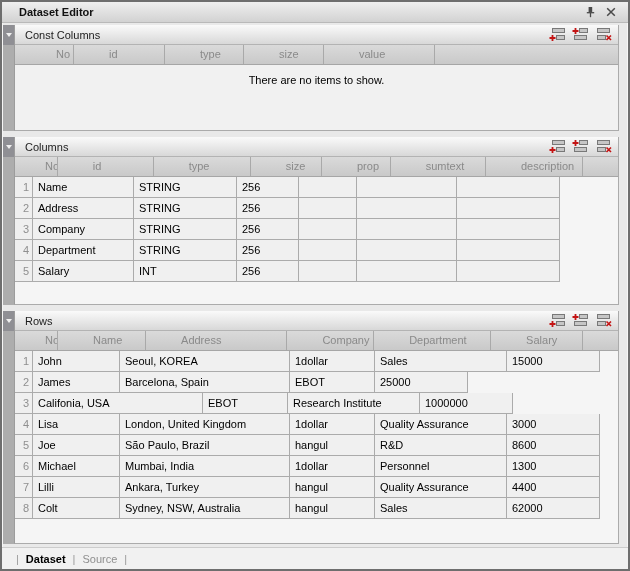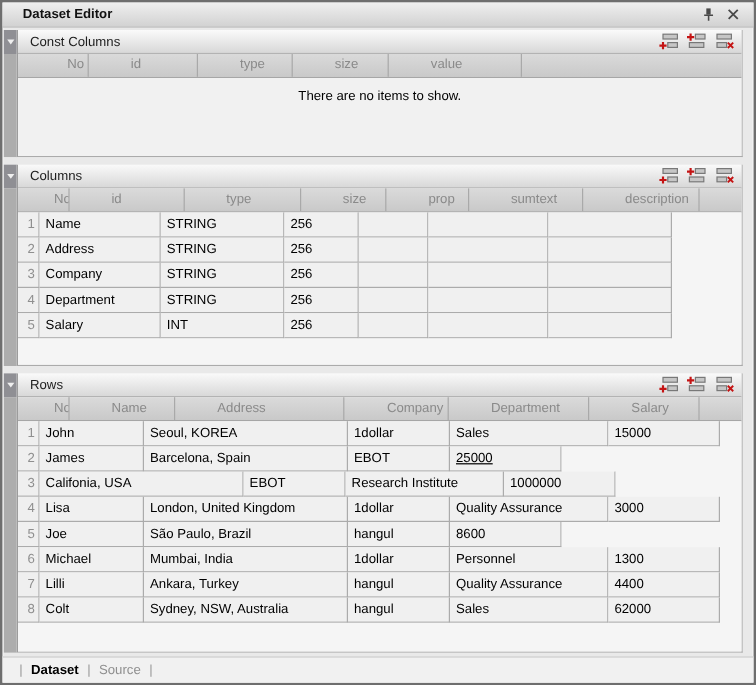--- a/index.html
+++ b/index.html
@@ -285,21 +285,21 @@
               <div class="cell" style="width: 85px;">1dollar</div>
               <div class="cell" style="width: 132px;">Sales</div>
               <div class="cell" style="width: 93px;">15000</div>
               <div class="row-fill"></div>
             </div>
             <div class="grid-row">
               <div class="cell no" style="width: 18px;">2</div>
               <div class="cell" style="width: 87px;">James</div>
               <div class="cell" style="width: 170px;">Barcelona, Spain</div>
               <div class="cell" style="width: 85px;">EBOT</div>
-              <div class="cell" style="width: 93px; text-decoration: underline;">25000</div>
+              <div class="cell" style="width: 93px;">25000</div>
               <div class="row-fill"></div>
             </div>
             <div class="grid-row">
               <div class="cell no" style="width: 18px;">3</div>
               <div class="cell" style="width: 170px;">Califonia, USA</div>
               <div class="cell" style="width: 85px;">EBOT</div>
               <div class="cell" style="width: 132px;">Research Institute</div>
               <div class="cell" style="width: 93px;">1000000</div>
               <div class="row-fill"></div>
             </div>
@@ -310,20 +310,21 @@
               <div class="cell" style="width: 85px;">1dollar</div>
               <div class="cell" style="width: 132px;">Quality Assurance</div>
               <div class="cell" style="width: 93px;">3000</div>
               <div class="row-fill"></div>
             </div>
             <div class="grid-row">
               <div class="cell no" style="width: 18px;">5</div>
               <div class="cell" style="width: 87px;">Joe</div>
               <div class="cell" style="width: 170px;">São Paulo, Brazil</div>
               <div class="cell" style="width: 85px;">hangul</div>
+              <div class="cell" style="width: 132px;">R&amp;D</div>
               <div class="cell" style="width: 93px;">8600</div>
               <div class="row-fill"></div>
             </div>
             <div class="grid-row">
               <div class="cell no" style="width: 18px;">6</div>
               <div class="cell" style="width: 87px;">Michael</div>
               <div class="cell" style="width: 170px;">Mumbai, India</div>
               <div class="cell" style="width: 85px;">1dollar</div>
               <div class="cell" style="width: 132px;">Personnel</div>
               <div class="cell" style="width: 93px;">1300</div>

